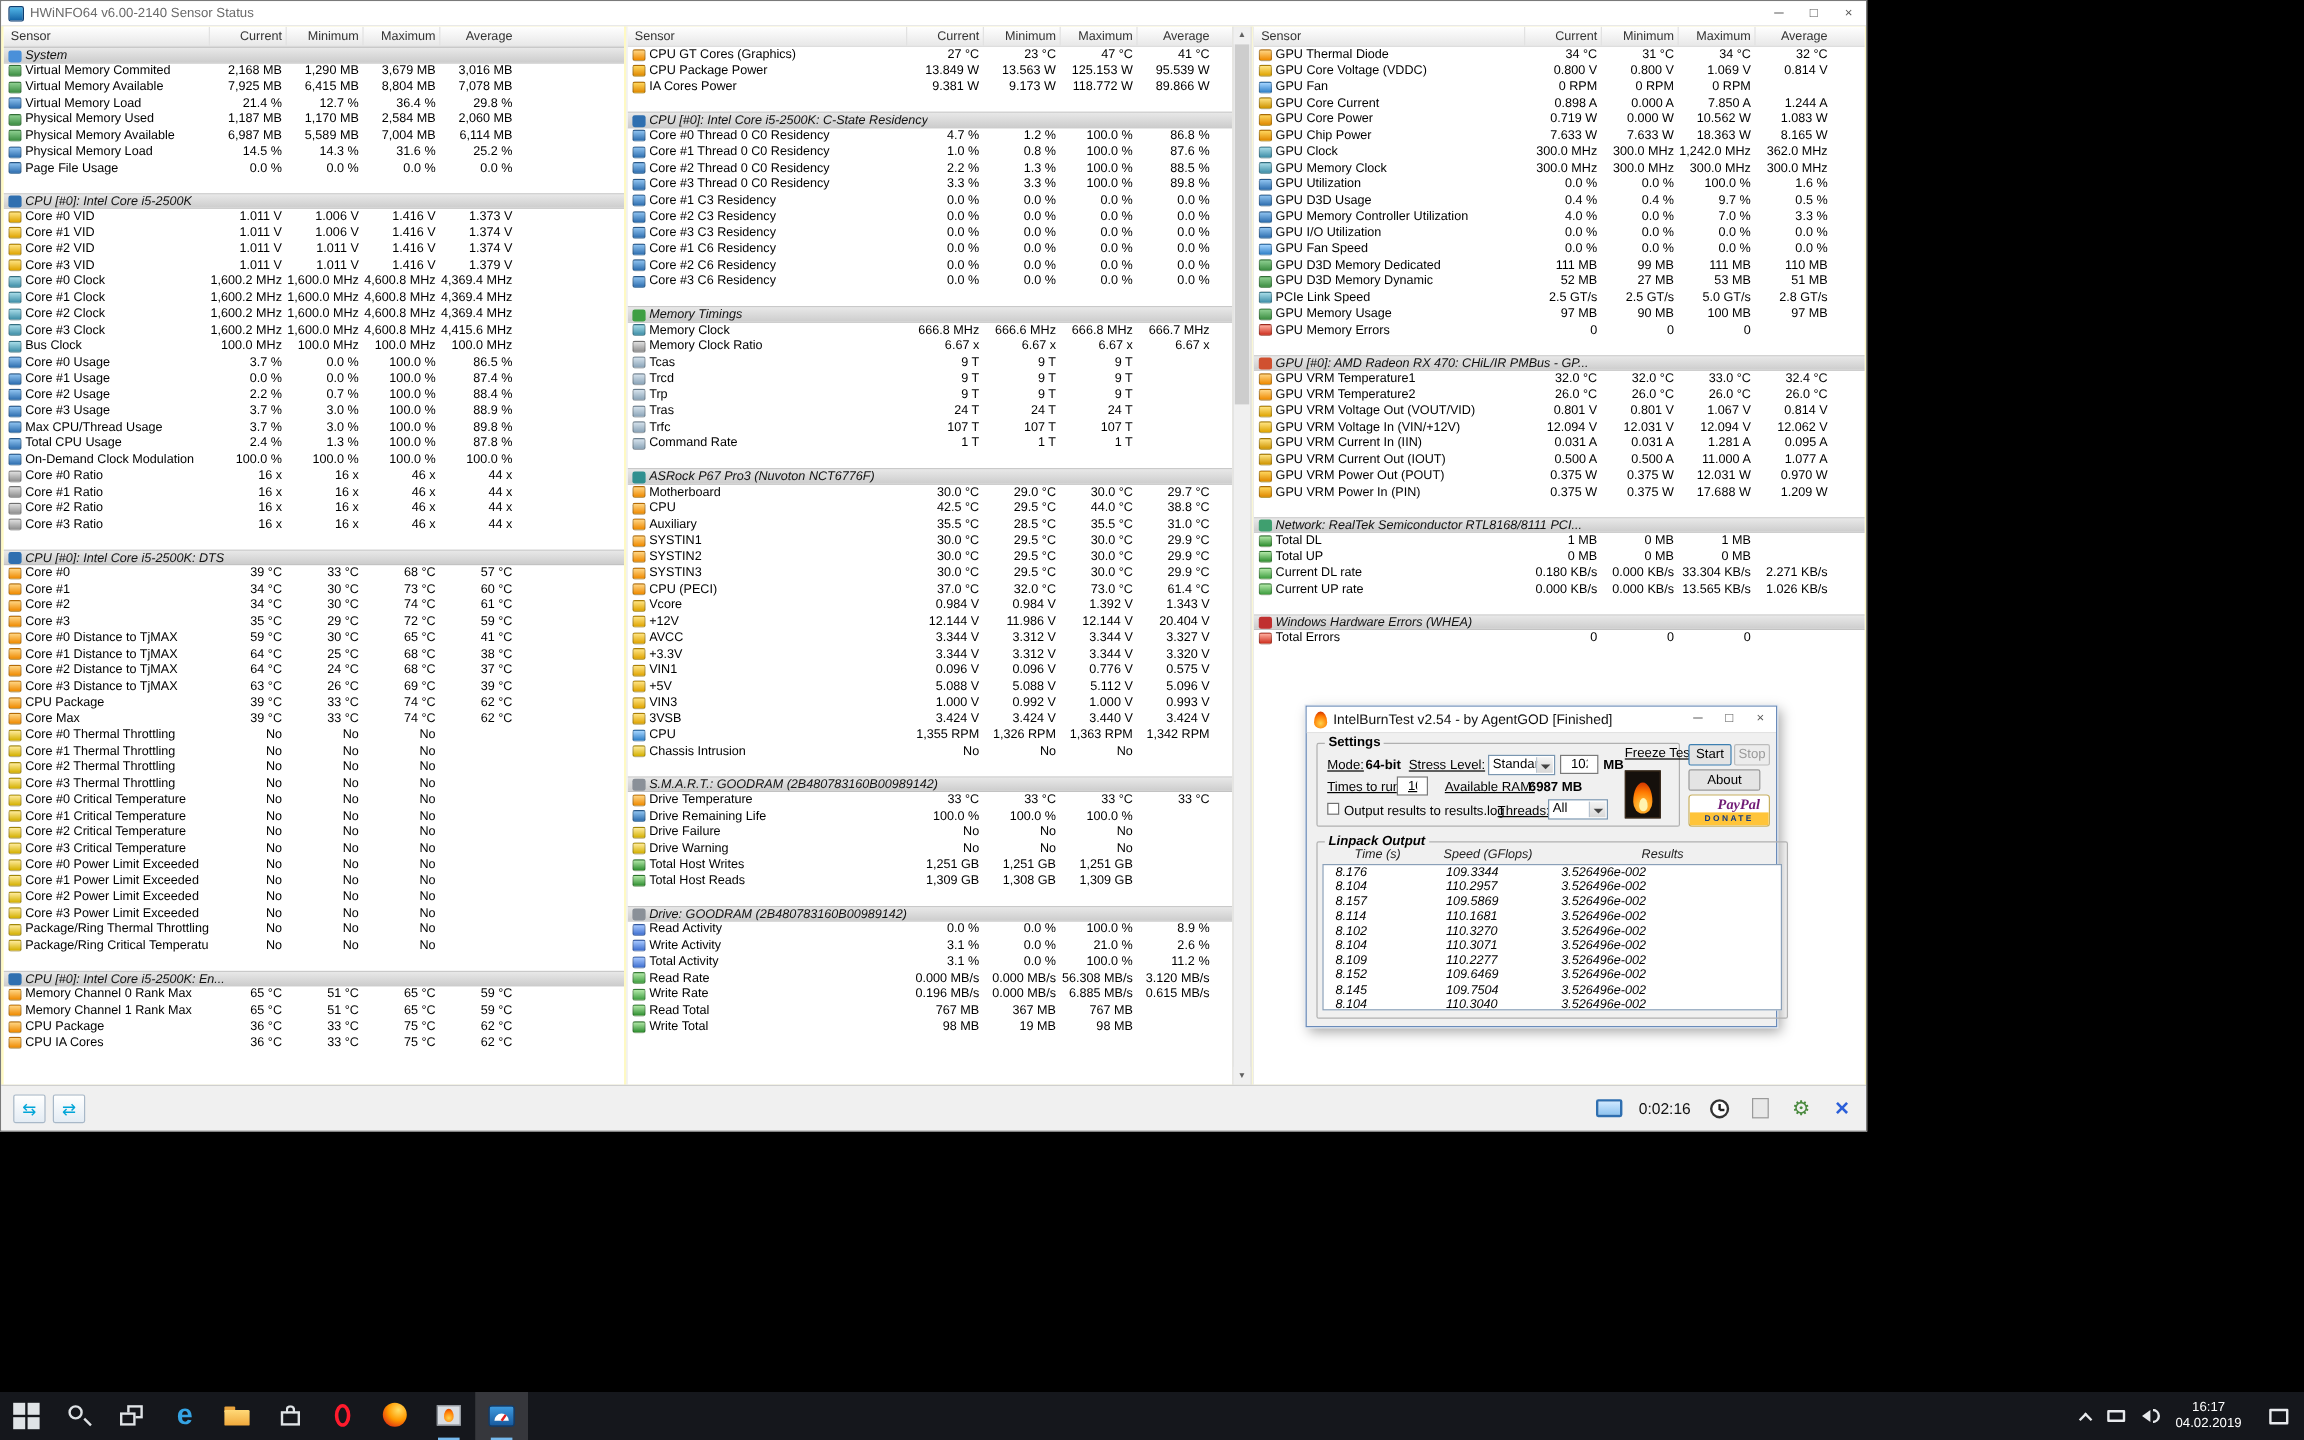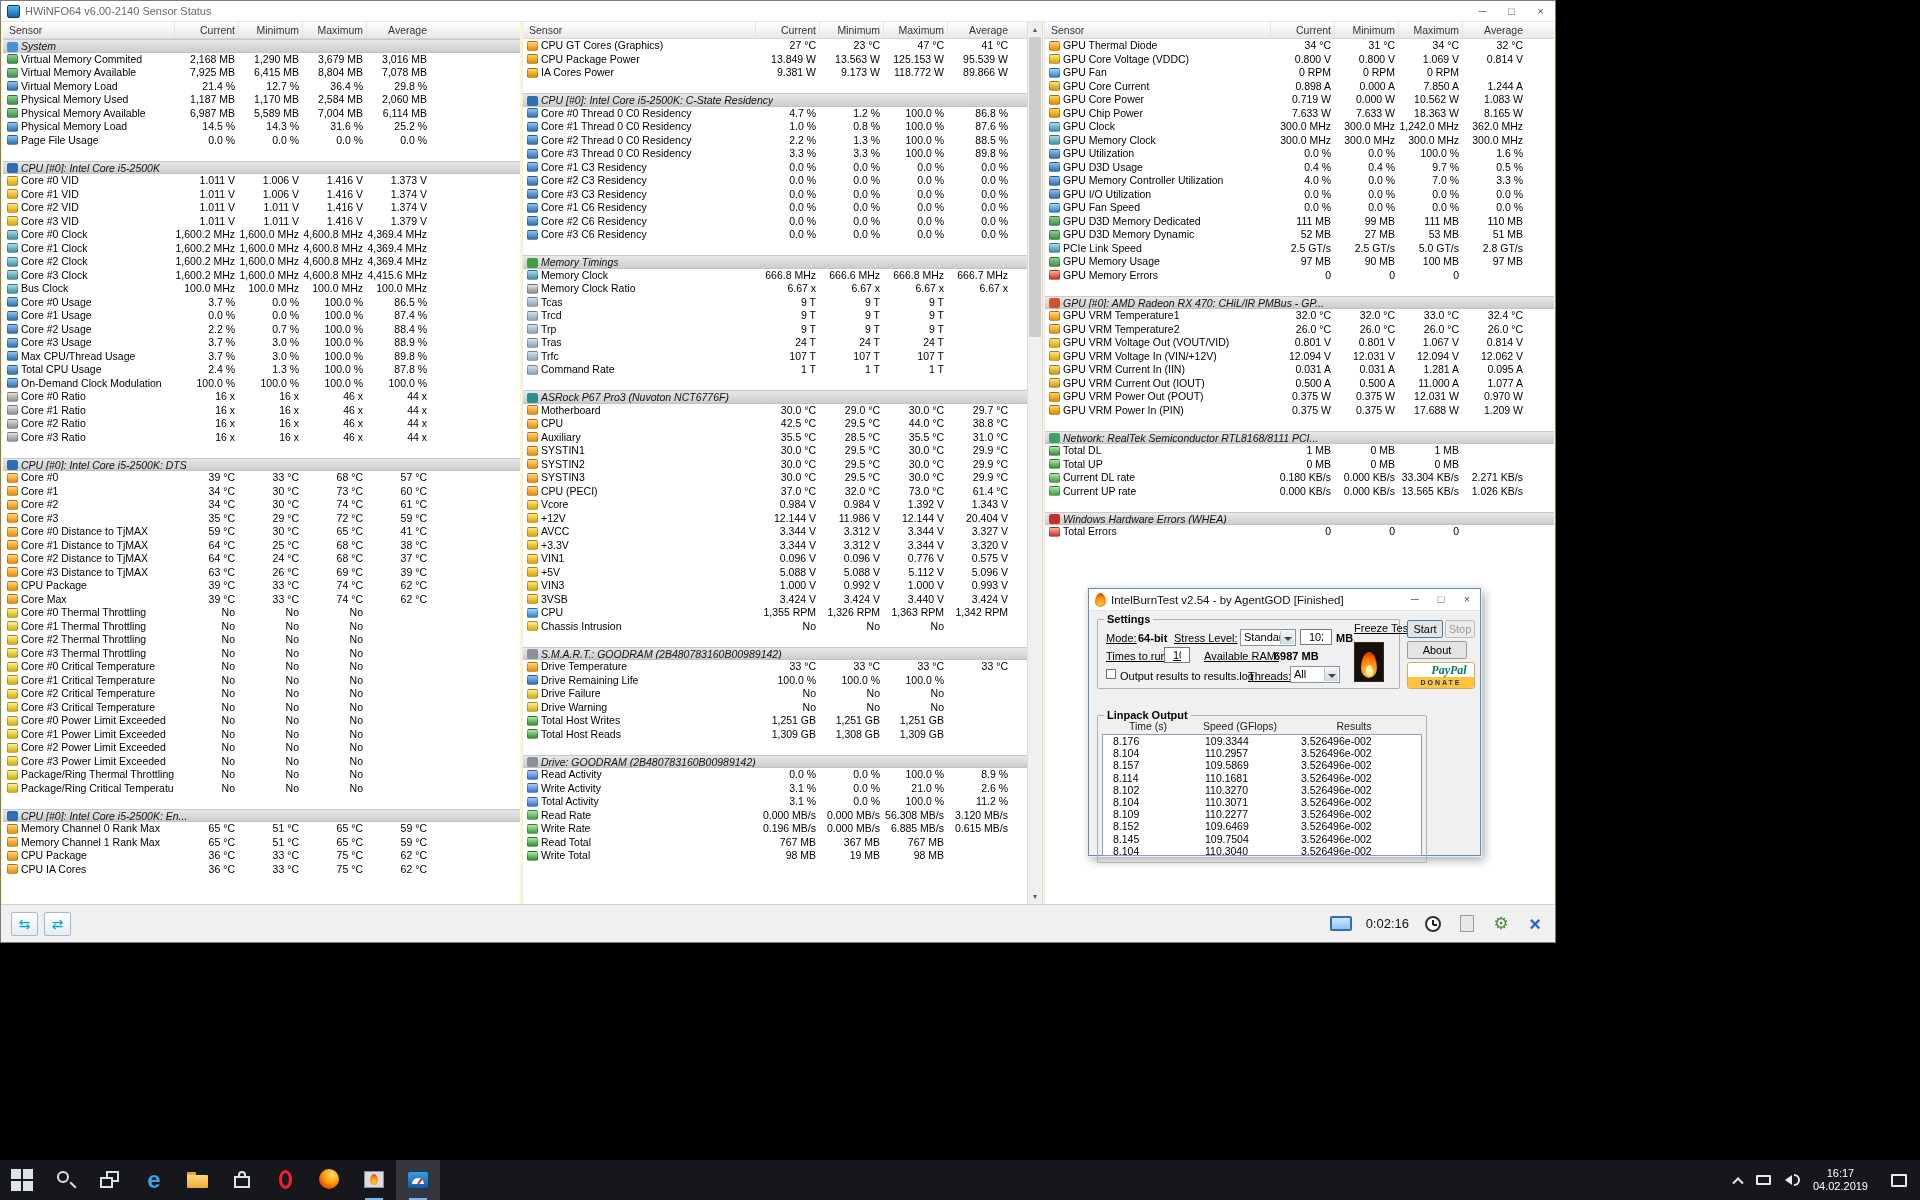--- a/index.html
+++ b/index.html
@@ -69,37 +69,37 @@
 
   
   .ibt-window { position:absolute; left:1088px; top:588px; width:393px; height:268px; background:#f0f0f0; border:1px solid #6a8bba; box-shadow:0 0 0 1px #e8eef6, 3px 4px 10px rgba(0,0,0,.35); }
   .ibt-titlebar { height:22px; background:#fff; display:flex; align-items:center; padding-left:6px; border-bottom:1px solid #e2e2e2; }
   .ibt-app-flame { width:11px; height:14px; margin-right:5px; background:radial-gradient(circle at 50% 70%, #ffd24a, #ff7a00 55%, #d03000 90%); border-radius:50% 50% 50% 50% / 65% 65% 35% 35%; }
   .ibt-title { font-size:11.5px; color:#111; white-space:nowrap; }
   .ibt-body { position:relative; height:245px; font-size:11px; }
   .groupbox { position:absolute; border:1px solid #b0b0b0; border-radius:2px; }
   .gb-caption { position:absolute; top:-7px; left:6px; padding:0 3px; background:#f0f0f0; font-weight:bold; font-size:11px; line-height:12px; }
   .gb-settings { left:8px; top:8px; width:303px; height:70px; }
-  .gb-output { left:8px; top:104px; width:330px; height:148px; }
+  .gb-output { left:8px; top:90px; width:393px; height:148px;font-style:italic; }
   .lbl { position:absolute; font-size:11px; line-height:12px; white-space:nowrap; color:#000; }
   .link { text-decoration:underline; }
   .bold { font-weight:bold; }
   .tbox { position:absolute; height:16px; border:1px solid #7a7a7a; background:#fff; font:11px "Liberation Sans",sans-serif; padding:0 8px; }
   .combo { position:absolute; height:17px; border:1px solid #7a96b0; background:#fff; line-height:15px; padding-left:3px; font-size:11px; }
   .combo-btn { position:absolute; right:1px; top:1px; bottom:1px; width:14px; background:linear-gradient(#f4f4f4,#d8d8d8); border-left:1px solid #b8c4d0; }
   .combo-btn::after { content:""; position:absolute; left:3px; top:6px; border:4px solid transparent; border-top:4px solid #444; }
   .cb { position:absolute; width:10px; height:10px; border:1px solid #707070; background:#fff; }
   .flame-box { position:absolute; left:256px; top:22px; width:30px; height:40px; background:#15100c; border:1px solid #3a2a1a; }
   .flame-outer { position:absolute; left:6px; bottom:3px; width:16px; height:26px; background:radial-gradient(circle at 50% 75%, #ffd24a, #ff7a00 55%, #d03000 95%); border-radius:50% 50% 50% 50% / 62% 62% 38% 38%; }
   .flame-inner { position:absolute; left:11px; bottom:5px; width:7px; height:11px; background:#fff3b0; border-radius:50% 50% 50% 50% / 60% 60% 40% 40%; }
   .ibt-btn { position:absolute; height:18px; font:11px "Liberation Sans",sans-serif; background:#e4e4e4; border:1px solid #9a9a9a; border-radius:2px; padding:0; }
   .ibt-btn.start { border-color:#3c7fb1; }
   .ibt-btn.disabled { color:#9a9a9a; border-color:#bcbcbc; background:#ececec; }
   .paypal { position:absolute; height:27px; background:#fff; border:1px solid #c8b060; border-radius:3px; overflow:hidden; text-align:center; }
-  .pp-brand { display:block; font:italic bold 12px/14px "Liberation Serif",serif; color:#0f766e;margin-left:16px; }
+  .pp-brand { display:block; font:italic bold 12px/14px "Liberation Serif",serif; color:#701a75;margin-left:16px; }
   .pp-action { display:block; font:bold 7px/11px "Liberation Sans",sans-serif; letter-spacing:2px; color:#123984; background:#ffc439; }
   .ibt-headers { position:absolute; left:4px; right:4px; top:4px; height:13px; display:flex; font-size:10.5px; color:#222; }
   .ibt-headers .c1 { width:92px; text-align:center; }
   .ibt-headers .c2 { width:92px; text-align:center; }
   .ibt-headers .c3 { flex:1; text-align:center; }
   .ibt-list { position:absolute; left:4px; right:4px; top:18px; bottom:6px; background:#fff; border:1px solid #8aa0b8; overflow:hidden; }
   .ibt-row { display:flex; height:12.2px; line-height:12.2px; font-size:10.5px; color:#000; }
   .ibt-row .c1 { width:92px; padding-left:10px; }
   .ibt-row .c2 { width:92px; padding-left:10px; }
   .ibt-row .c3 { flex:1; padding-left:14px; }

